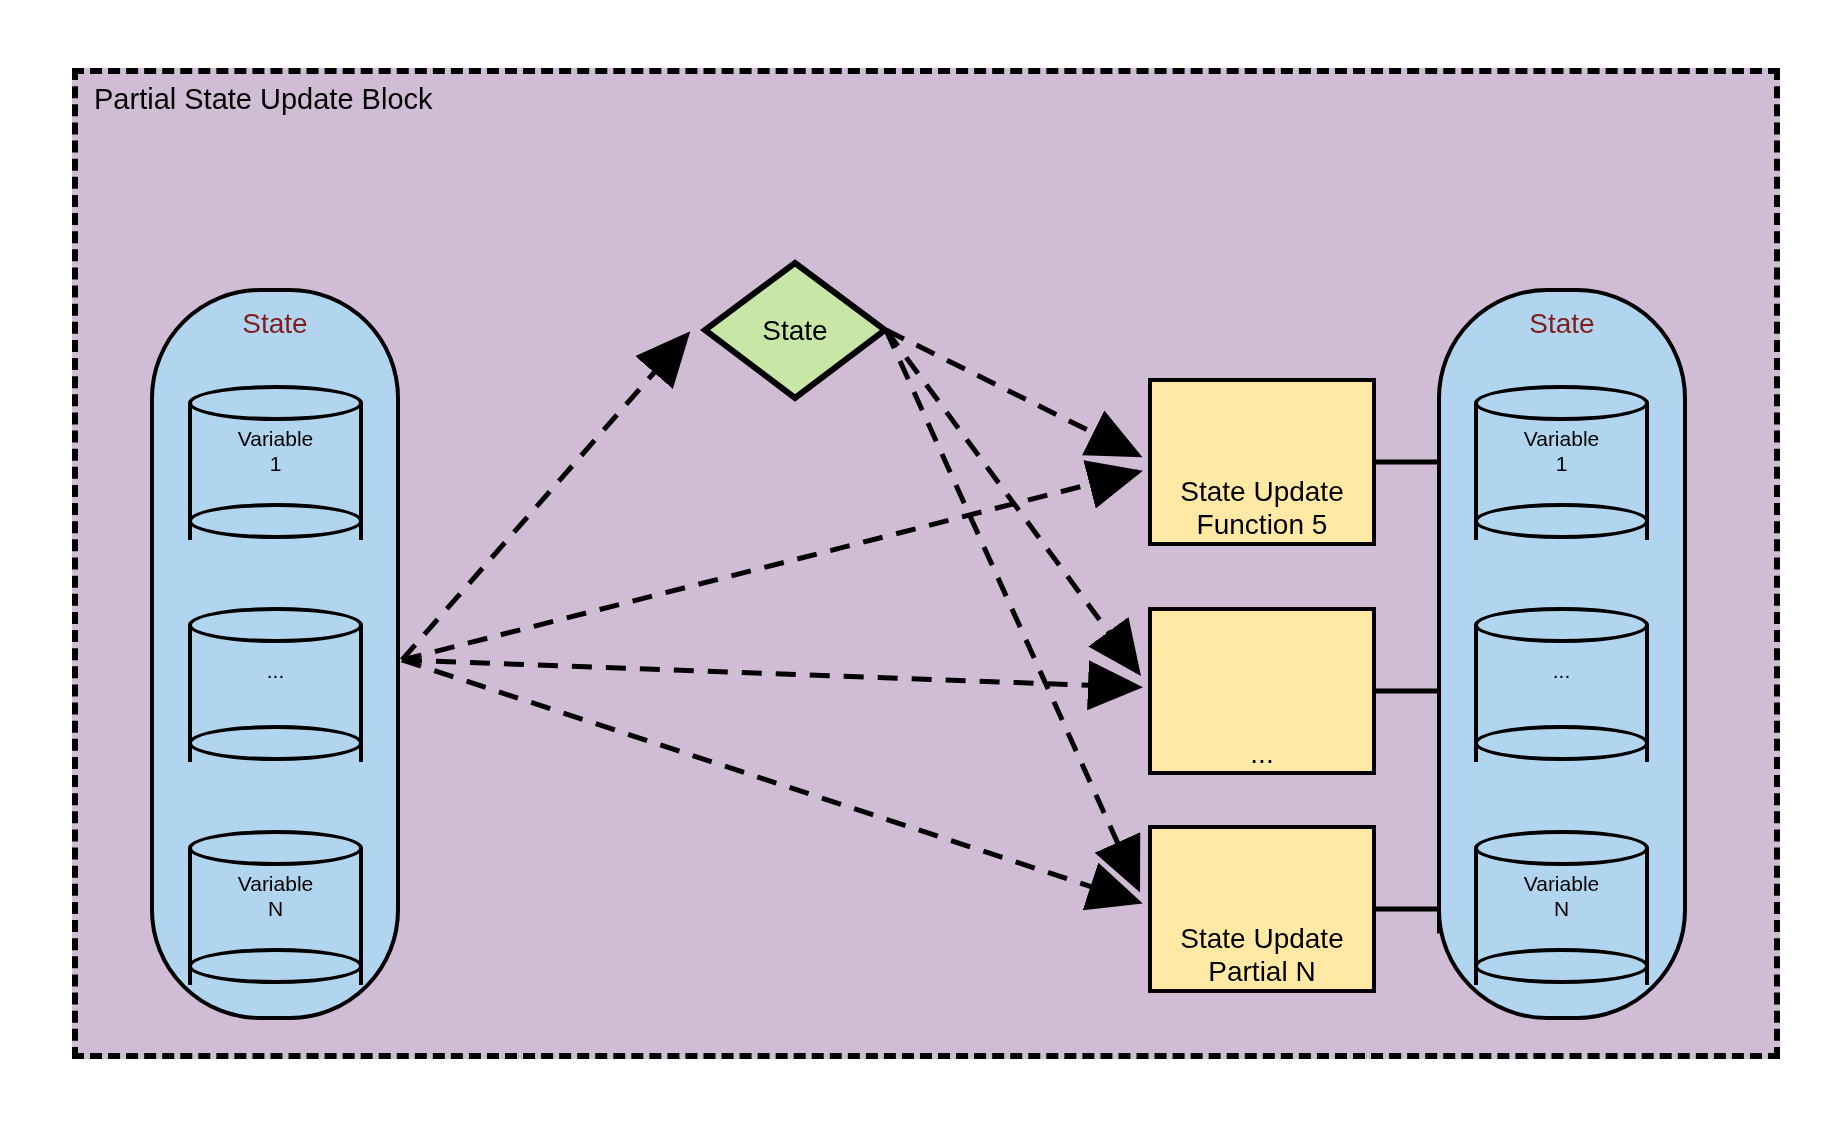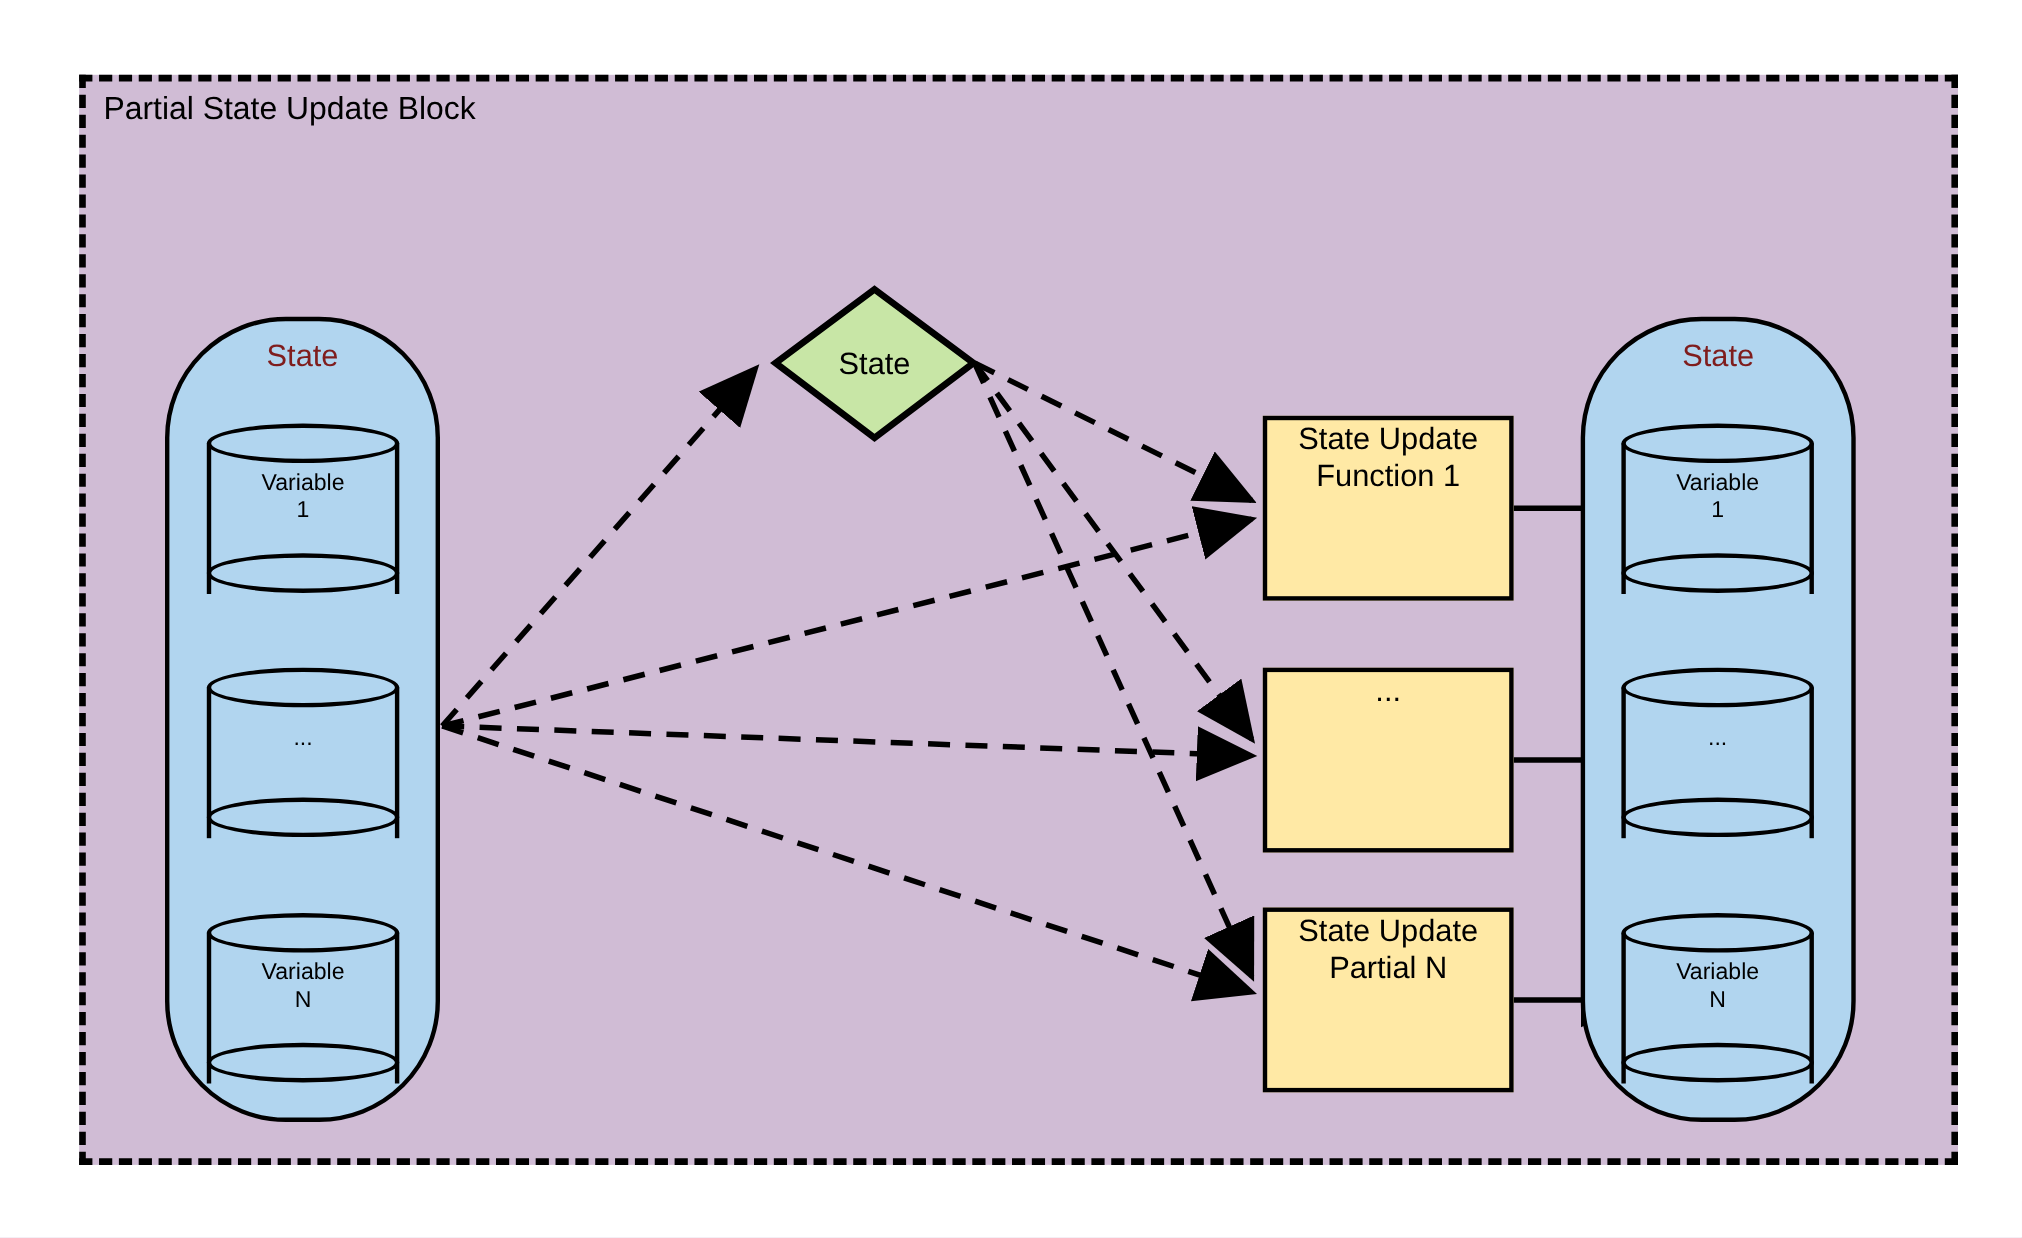--- a/index.html
+++ b/index.html
@@ -53,21 +53,21 @@
   .diamond-wrap svg{position:absolute;left:0;top:0;}
   .diamond-label{
     position:absolute;left:0;top:0;width:190px;height:145px;
     display:flex;align-items:center;justify-content:center;
     font-size:28px;color:#000;
   }
 
   
   .suf{
     position:absolute;background:#ffe9a5;border:4px solid #000;box-sizing:border-box;
-    display:flex;align-items:flex-start;justify-content:center;text-align:center;
+    display:flex;align-items:flex-end;justify-content:center;text-align:center;
     font-size:28px;color:#000;line-height:1.2;
   }
   .suf1{left:1148px;top:378px;width:228px;height:168px;}
   .suf2{left:1148px;top:607px;width:228px;height:168px;}
   .suf3{left:1148px;top:825px;width:228px;height:168px;}
 
   
   #edges{position:absolute;left:0;top:0;width:1838px;height:1125px;pointer-events:none;}
 </style>
 </head>
@@ -160,21 +160,21 @@
   <div class="diamond-wrap">
     <svg width="190" height="145" viewBox="0 0 190 145">
       <polygon points="95,5 185,72 95,140 5,72" fill="#c8e6a6" stroke="#000000" stroke-width="6"></polygon>
     </svg>
     <div class="diamond-label">State</div>
   </div>
 
   <div class="suf suf1">
     <div>
       <div>State Update</div>
-      <div>Function 1</div>
+      <div>Function 5</div>
     </div>
   </div>
 
   <div class="suf suf2">
     <div>
       <div>...</div>
     </div>
   </div>
 
   <div class="suf suf3">

